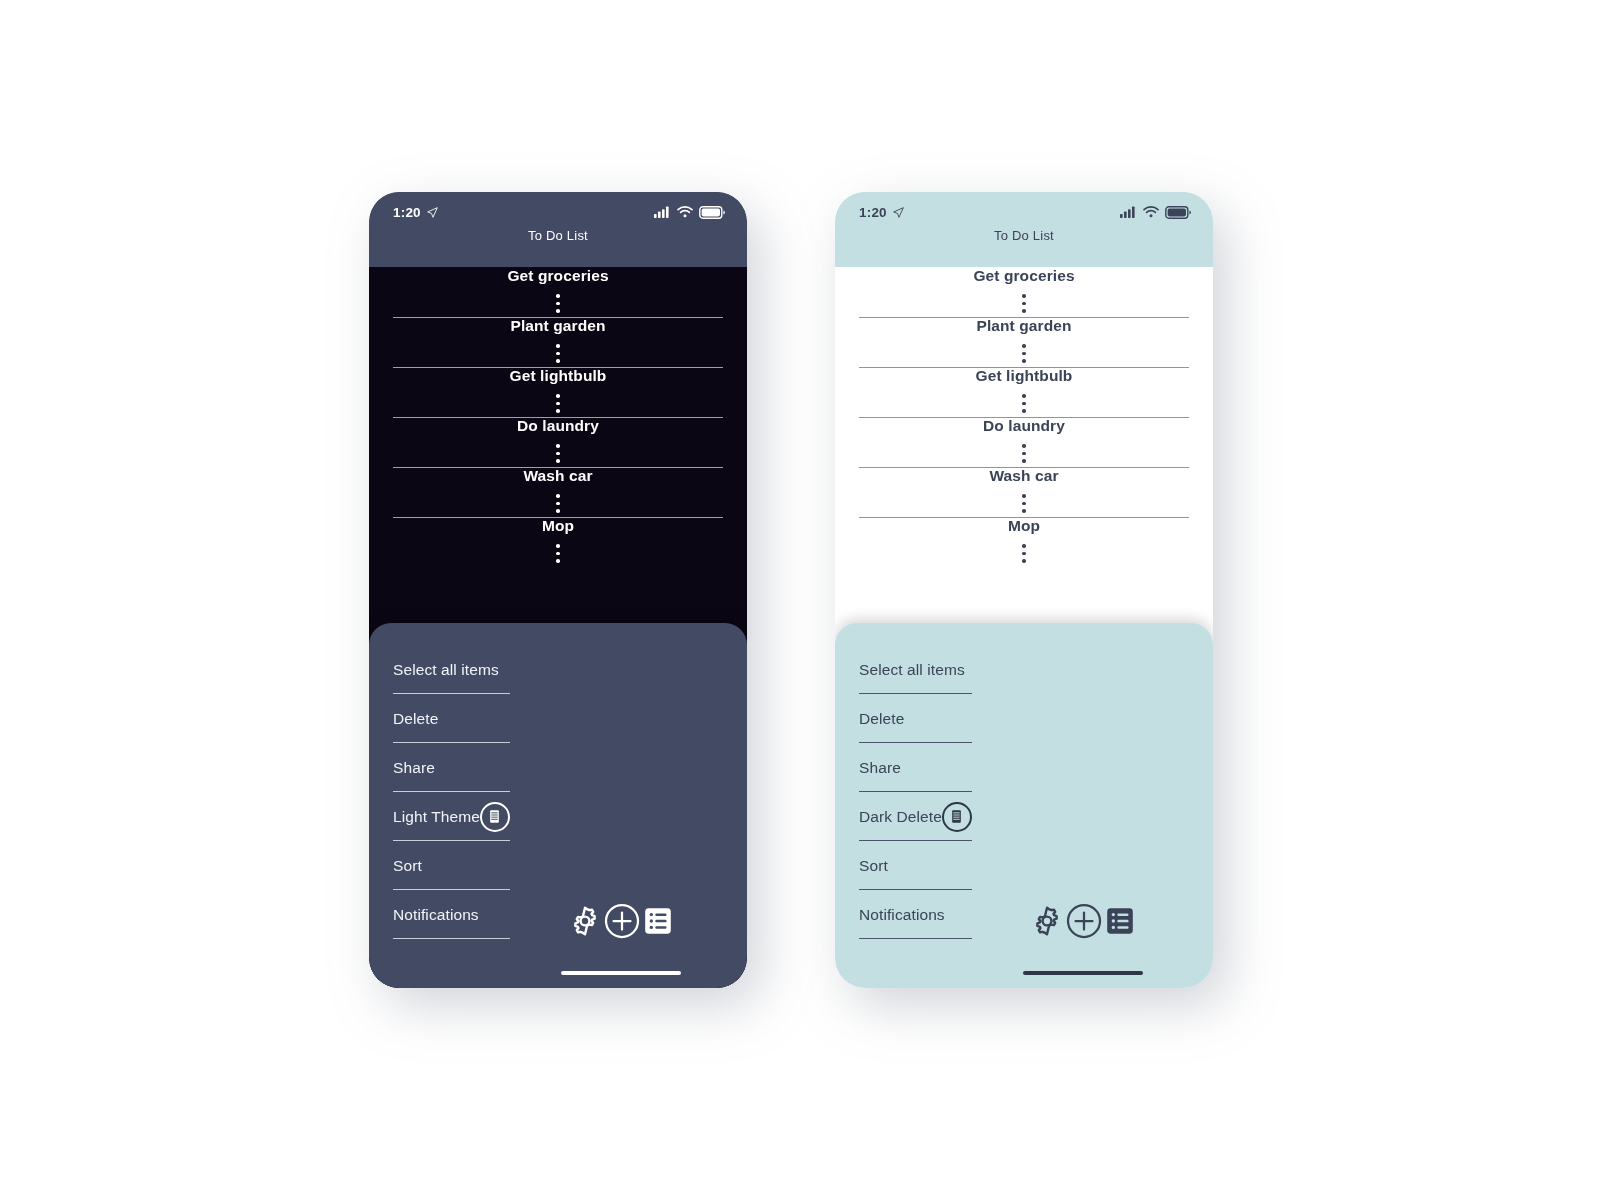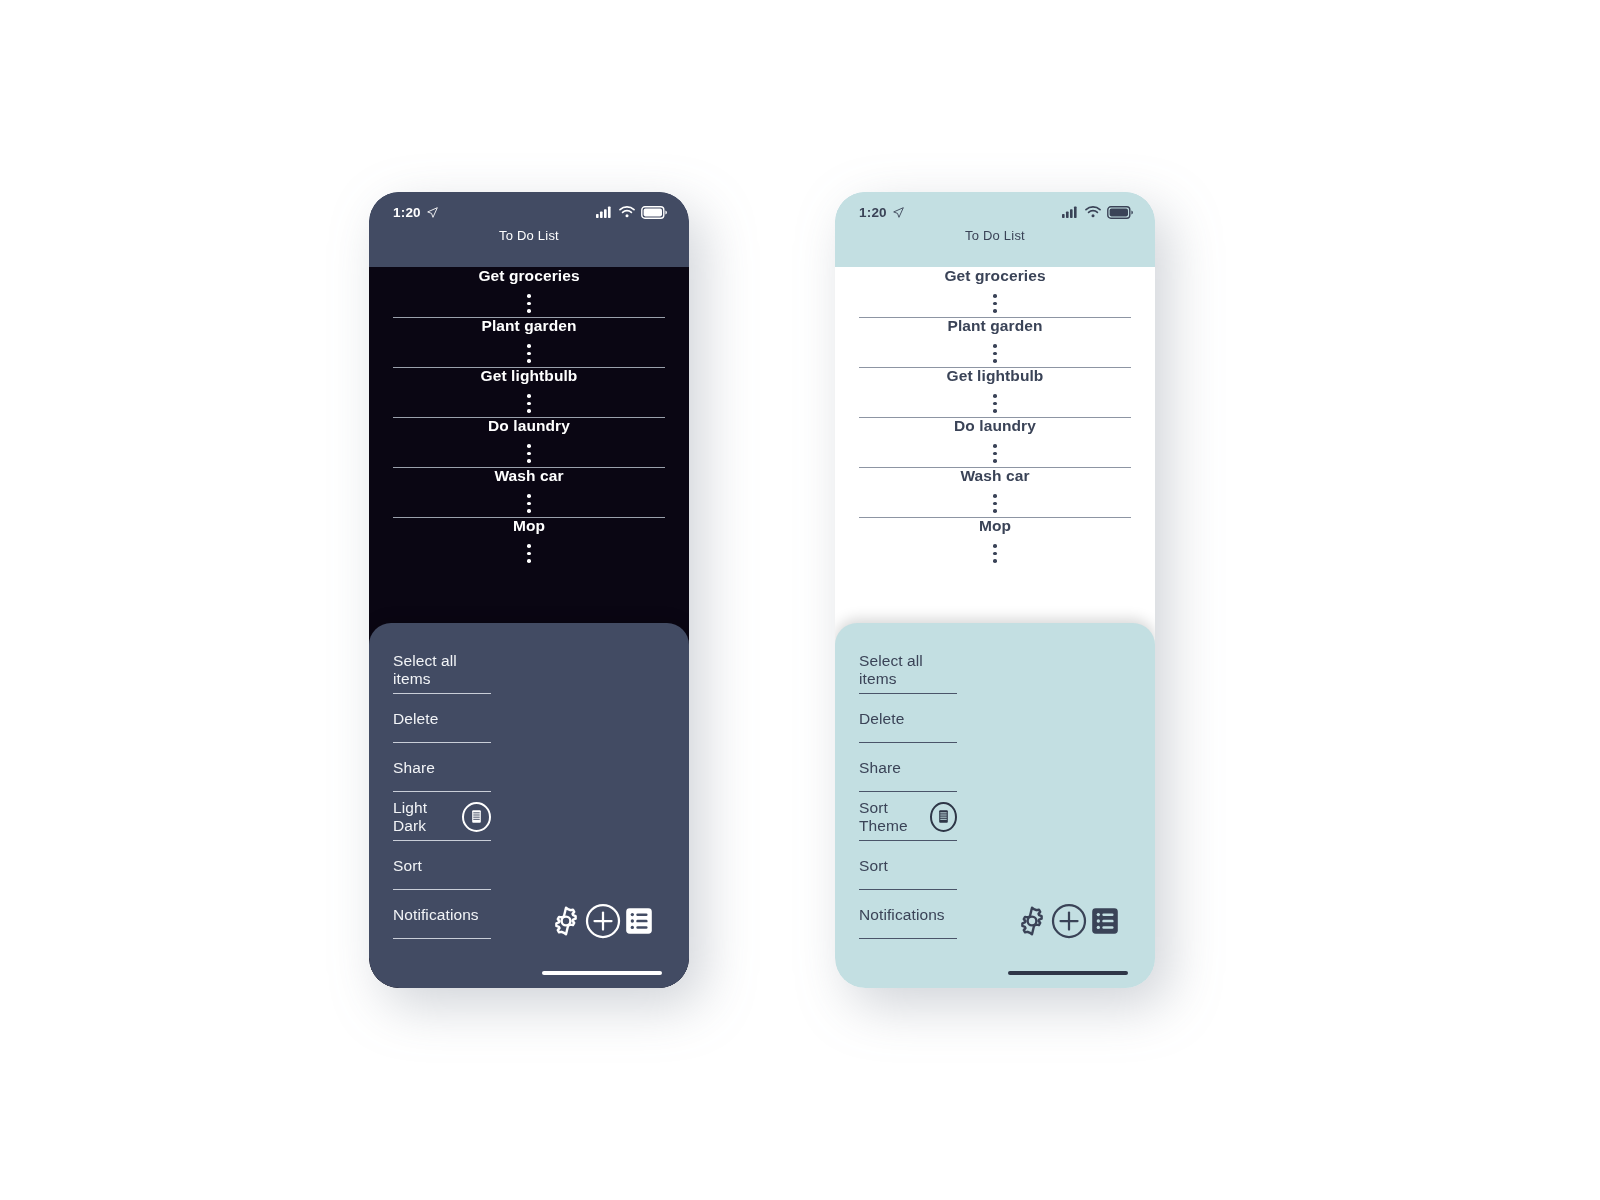--- a/index.html
+++ b/index.html
@@ -7,21 +7,21 @@
     width: 1600px; height: 1200px;
     background: #ffffff;
     font-family: "Liberation Sans", sans-serif;
     overflow: hidden;
   }
   .stage { position: relative; width: 1600px; height: 1200px; }
 
   
   .phone {
     position: absolute;
-    width: 320px;
+    width: 378px;
     height: 796px;
     border-radius: 30px;
     overflow: hidden;
     filter: drop-shadow(14px 18px 26px rgba(90,100,120,0.28));
   }
   .phone-inner {
     position: absolute; inset: 0;
     border-radius: 30px;
     overflow: hidden;
     display: flex; flex-direction: column;
@@ -246,21 +246,21 @@
             <div class="menu-row">
               <span class="menu-label">Select all items</span>
             </div>
             <div class="menu-row">
               <span class="menu-label">Delete</span>
             </div>
             <div class="menu-row">
               <span class="menu-label">Share</span>
             </div>
             <div class="menu-row">
-              <span class="menu-label">Light Dark</span>
+              <span class="menu-label">Light Theme</span>
               <span class="theme-toggle">
                 <svg width="15" height="15" viewBox="0 0 16 16">
                   <rect x="3.4" y="1.4" width="9.2" height="13.2" rx="1" fill="currentColor"></rect>
                   <g stroke="#424b63" stroke-width="1.05" stroke-linecap="round">
                     <line x1="5" y1="4.1" x2="11" y2="4.1"></line>
                     <line x1="5" y1="6.4" x2="11" y2="6.4"></line>
                     <line x1="5" y1="8.7" x2="11" y2="8.7"></line>
                     <line x1="5" y1="11" x2="11" y2="11"></line>
                   </g>
                 </svg>
@@ -398,21 +398,21 @@
             <div class="menu-row">
               <span class="menu-label">Select all items</span>
             </div>
             <div class="menu-row">
               <span class="menu-label">Delete</span>
             </div>
             <div class="menu-row">
               <span class="menu-label">Share</span>
             </div>
             <div class="menu-row">
-              <span class="menu-label">Sort Theme</span>
+              <span class="menu-label">Dark Delete</span>
               <span class="theme-toggle">
                 <svg width="15" height="15" viewBox="0 0 16 16">
                   <rect x="3.4" y="1.4" width="9.2" height="13.2" rx="1" fill="currentColor"></rect>
                   <g stroke="#c3dfe2" stroke-width="1.05" stroke-linecap="round">
                     <line x1="5" y1="4.1" x2="11" y2="4.1"></line>
                     <line x1="5" y1="6.4" x2="11" y2="6.4"></line>
                     <line x1="5" y1="8.7" x2="11" y2="8.7"></line>
                     <line x1="5" y1="11" x2="11" y2="11"></line>
                   </g>
                 </svg>

